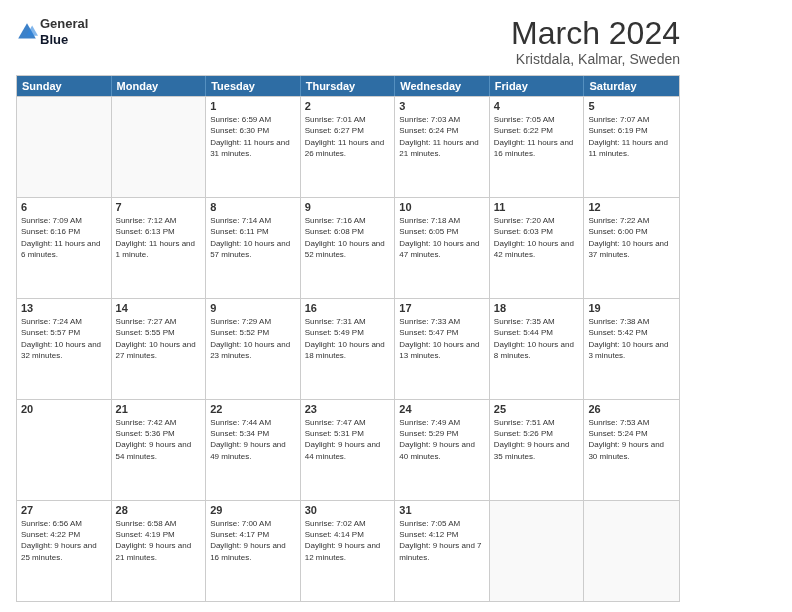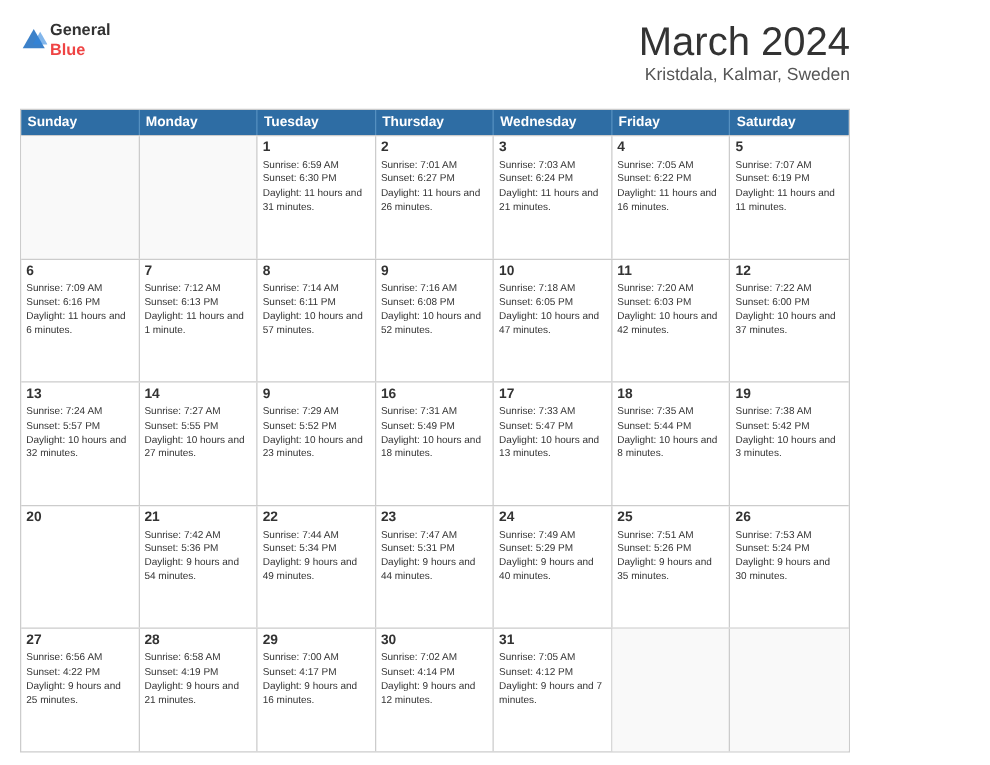--- a/index.html
+++ b/index.html
@@ -9,39 +9,38 @@
       width: 792px;
       height: 612px;
       overflow: hidden;
     }
     .page {
       width: 696px;
       height: 612px;
       padding: 16px 16px 10px 16px;
       display: flex;
       flex-direction: column;
-      gap: 12px;
     }
     .header {
       display: flex;
       justify-content: space-between;
       align-items: flex-start;
       margin-bottom: 8px;
     }
     .logo {
       display: flex;
       align-items: center;
       gap: 2px;
     }
     .logo-text {
       font-size: 13px;
       line-height: 1.2;
     }
     .logo-general { color: #333; font-weight: bold; }
-    .logo-blue { color: #ef4444; font-weight: bold; }
+    .logo-blue { color: #0f172a; font-weight: bold; }
     .logo-icon {
       width: 22px;
       height: 22px;
     }
     .title-block {
       text-align: right;
     }
     .month-title {
       font-size: 32px;
       font-weight: 300;

